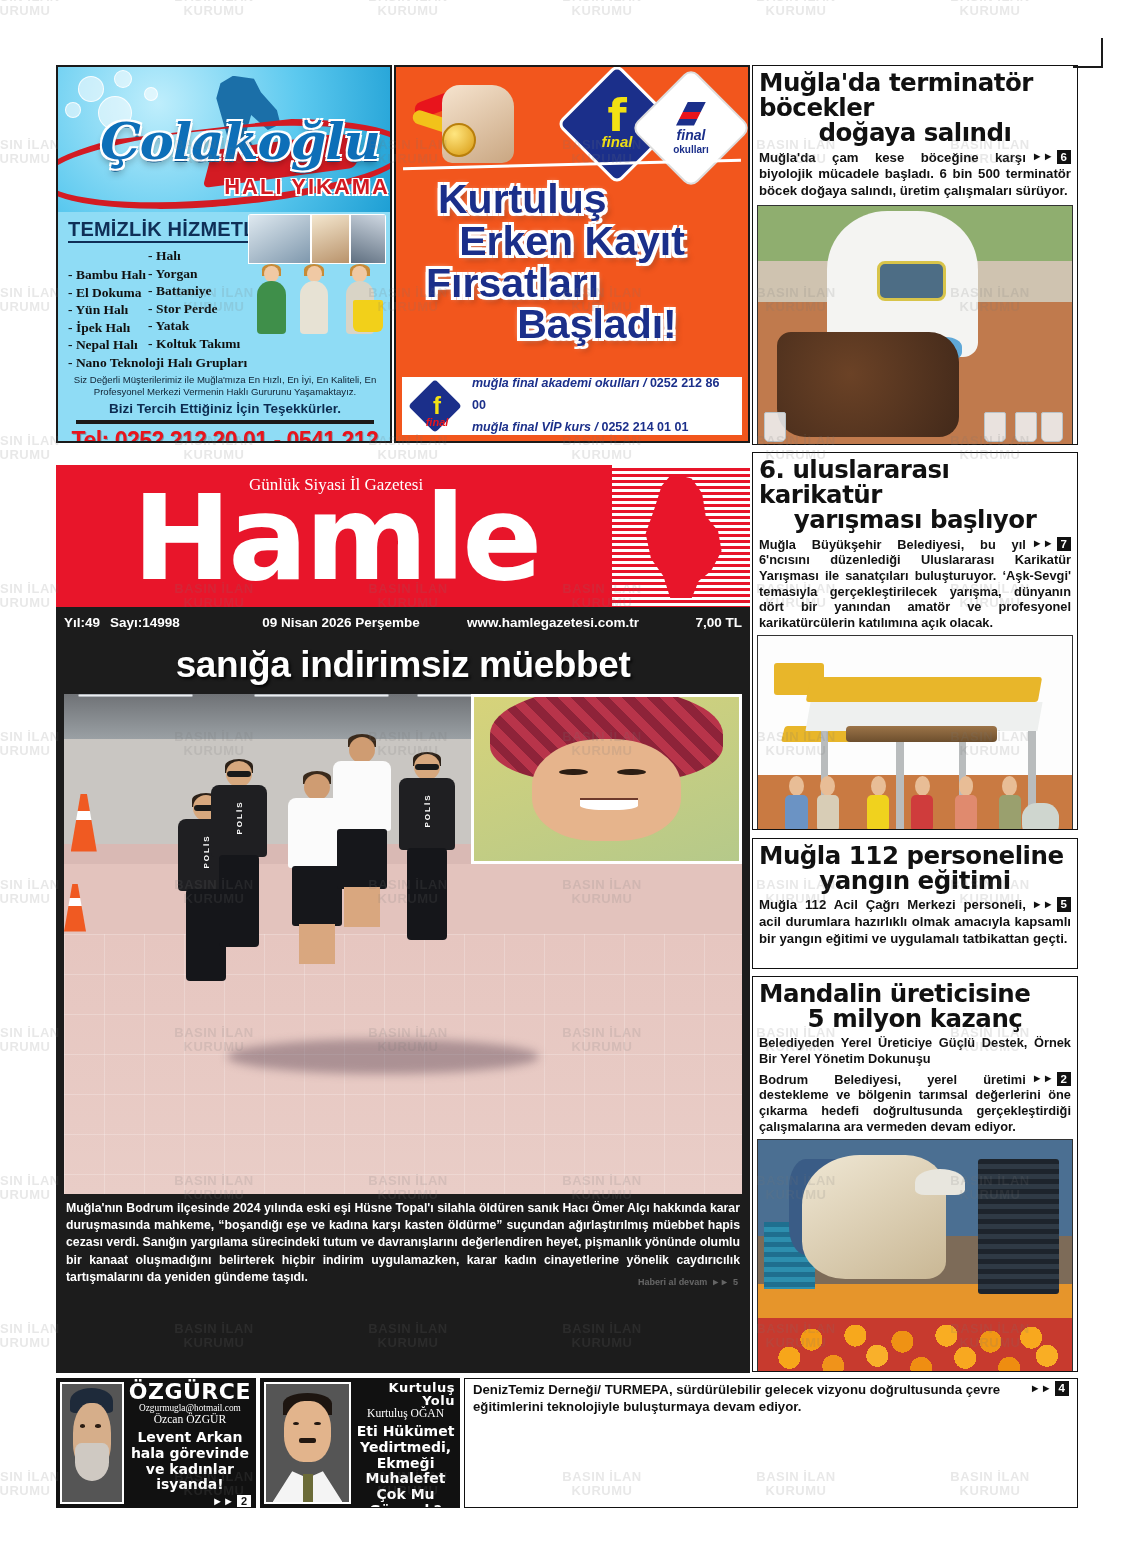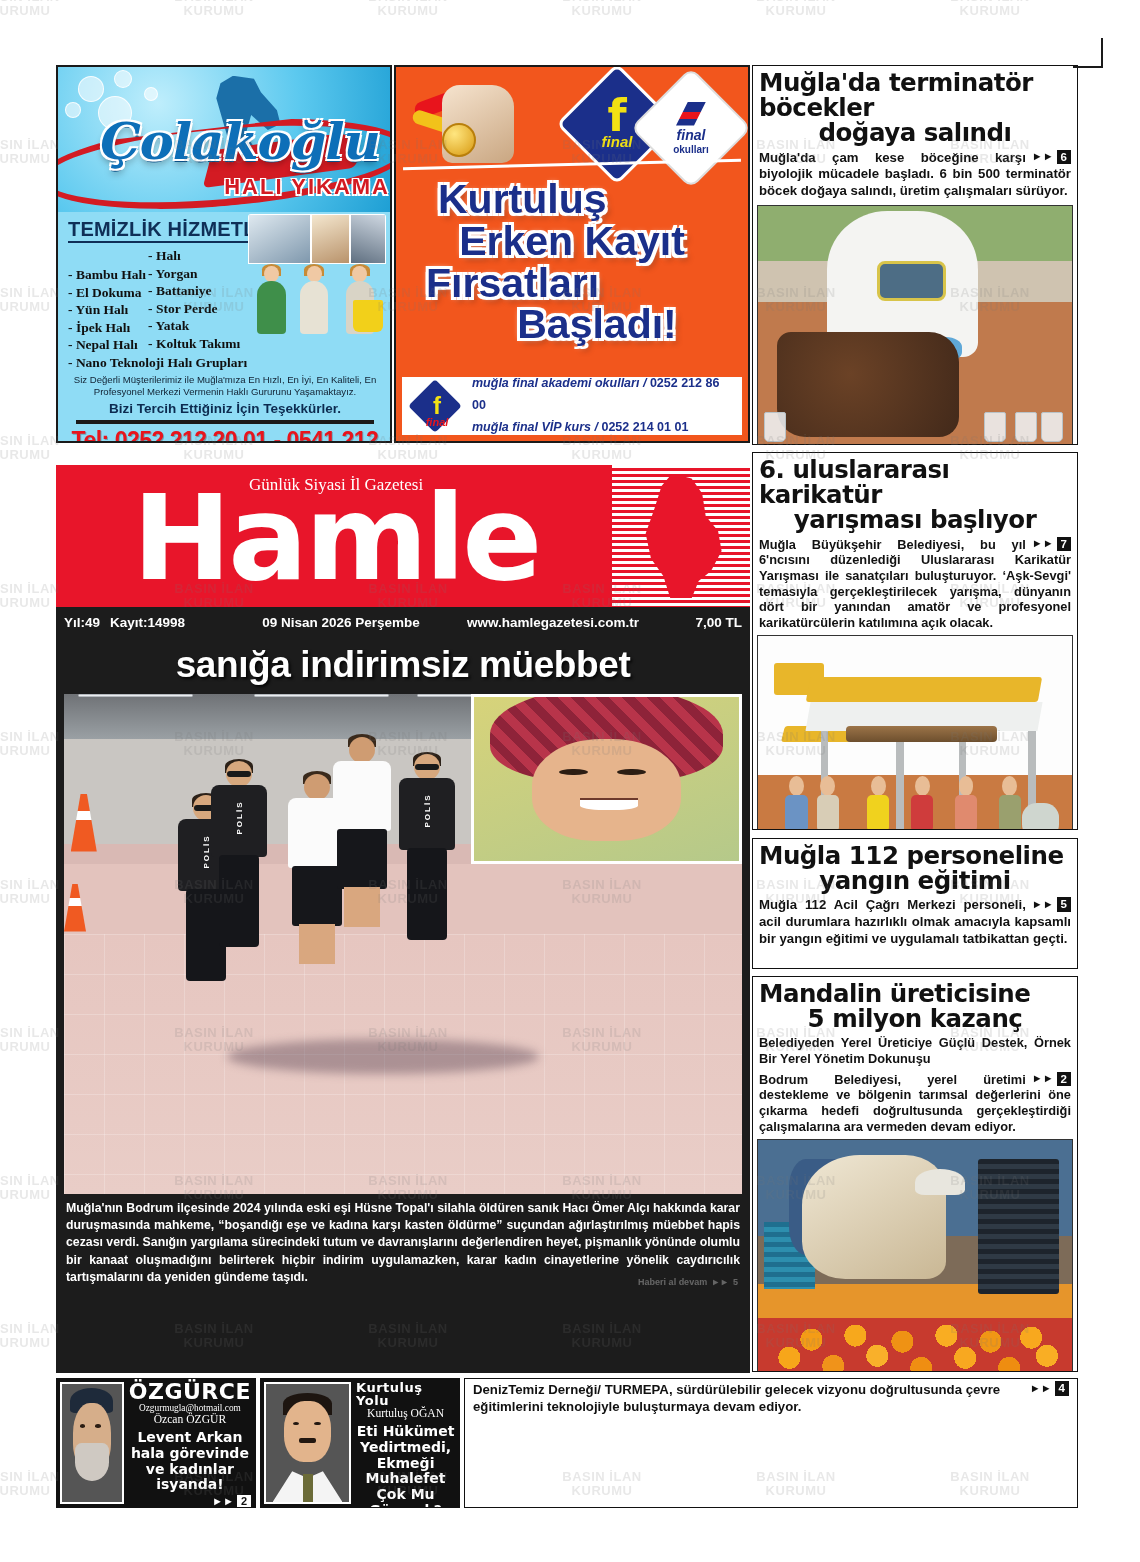--- a/index.html
+++ b/index.html
@@ -316,21 +316,21 @@
       radial-gradient(circle 11px at 46% 62%, #ef9214 0 100%, transparent 100%),
       radial-gradient(circle 11px at 60% 56%, #f9ad22 0 100%, transparent 100%),
       radial-gradient(circle 11px at 74% 62%, #f09615 0 100%, transparent 100%),
       radial-gradient(circle 11px at 87% 58%, #f8a81e 0 100%, transparent 100%);
   }
 
   
   .colm { position:absolute; border:1.5px solid #111; background:#111; overflow:hidden; display:flex; }
   .colm .pic { width:44%; border:2px solid #fff; margin:3px; position:relative; overflow:hidden; background:#555; }
   .colm .side { flex:1; padding:2px 4px 2px 2px; display:flex; flex-direction:column; }
-  .colm-title { text-align:left; color:#fff; font-size:22px; font-weight:700; line-height:1; letter-spacing:.5px; font-family:"DejaVu Sans", sans-serif; }
+  .colm-title { text-align:right; color:#fff; font-size:22px; font-weight:700; line-height:1; letter-spacing:.5px; font-family:"DejaVu Sans", sans-serif; }
   .colm-mail { text-align:center; color:#fff; font-size:9.3px; font-family:"Liberation Serif", serif; }
   .colm-author { text-align:center; color:#fff; font-size:11.6px; font-family:"Liberation Serif", serif; }
   .colm-head { text-align:center; color:#fff; font-size:14px; font-weight:700; line-height:1.13; margin-top:4px; font-family:"DejaVu Sans", sans-serif; }
   .colm-tag { display:flex; justify-content:flex-end; align-items:center; gap:3px; margin-top:2px; }
   .colm-tag .arrow { color:#fff; font-size:11px; }
   .colm-tag .num { background:#fff; color:#111; font-size:11px; font-weight:700; padding:0 4px; }
   
   .pa { background:linear-gradient(#3a3a3a,#151515); }
   .pa .cap { position:absolute; left:14%; top:3%; width:72%; height:22%; background:#1e2a3a; border-radius:50% 50% 12% 12%; }
   .pa .face { position:absolute; left:18%; top:16%; width:64%; height:58%; border-radius:44% 44% 40% 40%; background:#d6ae8a; }
@@ -481,21 +481,21 @@
     <div class="mh-tag">Günlük Siyasi İl Gazetesi</div>
     <div class="mh-name">Hamle</div>
     <div class="mh-emblem">
         <div class="fig"></div>
       </div>
   </div>
 
   <div class="box" id="infobar">
     <div class="c1">
       <span>Yıl:49</span>
-      <span>Kayıt:14998</span>
+      <span>Sayı:14998</span>
     </div>
     <div class="c2">09  Nisan 2026 Perşembe</div>
     <div class="c3">www.hamlegazetesi.com.tr</div>
     <div class="c4">7,00 TL</div>
   </div>
 
   <div class="box" id="lead">
     <div class="lead-h">
       <div class="lh2">sanığa indirimsiz müebbet</div>
     </div>

